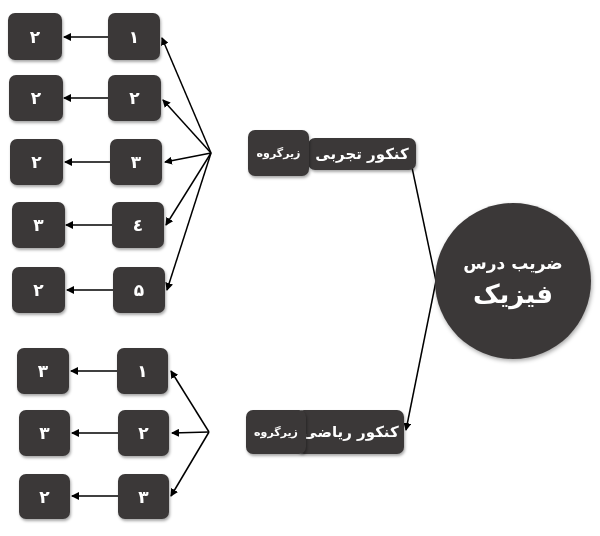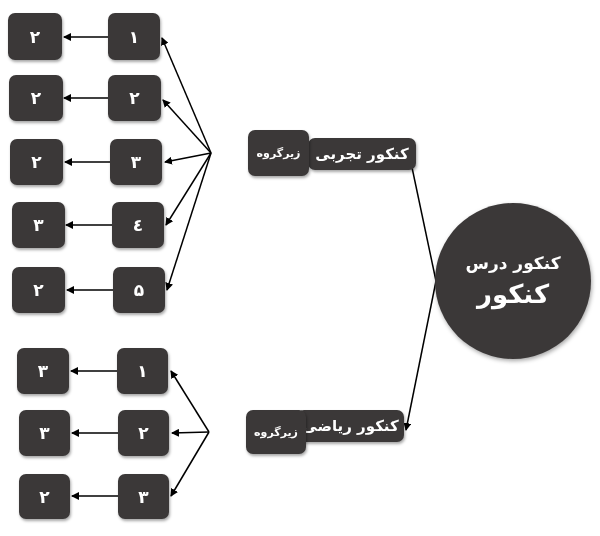--- a/index.html
+++ b/index.html
@@ -52,40 +52,40 @@
     <line x1="112" y1="225" x2="66" y2="225"></line>
     <line x1="113" y1="290" x2="67" y2="290"></line>
 
     <line x1="117" y1="371" x2="71" y2="371"></line>
     <line x1="118" y1="433" x2="72" y2="433"></line>
     <line x1="118" y1="496" x2="72" y2="496"></line>
   </g>
 </svg>
 
 <div class="circle">
-  <div class="l1">کنکور درس</div>
-  <div class="l2">کنکور</div>
+  <div class="l1">ضریب درس</div>
+  <div class="l2">فیزیک</div>
 </div>
 
 <div class="node main" style="left:308px;top:130px;width:108px;height:32px;margin-top:8px;">کنکور تجربی</div>
 <div class="node sub" style="left:211px;top:130px;width:61px;height:46px;">زیرگروه</div>
 
 <div class="node num" style="left:108px;top:13px;width:52px;height:47px;">۱</div>
 <div class="node num" style="left:108px;top:75px;width:53px;height:46px;">۲</div>
 <div class="node num" style="left:110px;top:139px;width:52px;height:46px;">۳</div>
 <div class="node num" style="left:112px;top:202px;width:52px;height:46px;">٤</div>
 <div class="node num" style="left:113px;top:267px;width:52px;height:46px;">۵</div>
 
 <div class="node num" style="left:8px;top:13px;width:54px;height:47px;">۲</div>
 <div class="node num" style="left:9px;top:75px;width:54px;height:46px;">۲</div>
 <div class="node num" style="left:10px;top:139px;width:53px;height:46px;">۲</div>
 <div class="node num" style="left:12px;top:202px;width:53px;height:46px;">۳</div>
 <div class="node num" style="left:12px;top:267px;width:53px;height:46px;">۲</div>
 
-<div class="node main" style="left:297px;top:410px;width:107px;height:32px;">کنکور ریاضی</div>
+<div class="node main" style="left:297px;top:410px;width:107px;height:44px;">کنکور ریاضی</div>
 <div class="node sub" style="left:209px;top:410px;width:60px;height:44px;">زیرگروه</div>
 
 <div class="node num" style="left:117px;top:348px;width:51px;height:46px;">۱</div>
 <div class="node num" style="left:118px;top:410px;width:51px;height:46px;">۲</div>
 <div class="node num" style="left:118px;top:474px;width:51px;height:45px;">۳</div>
 
 <div class="node num" style="left:17px;top:348px;width:52px;height:46px;">۳</div>
 <div class="node num" style="left:19px;top:410px;width:51px;height:46px;">۳</div>
 <div class="node num" style="left:19px;top:474px;width:51px;height:45px;">۲</div>
 

